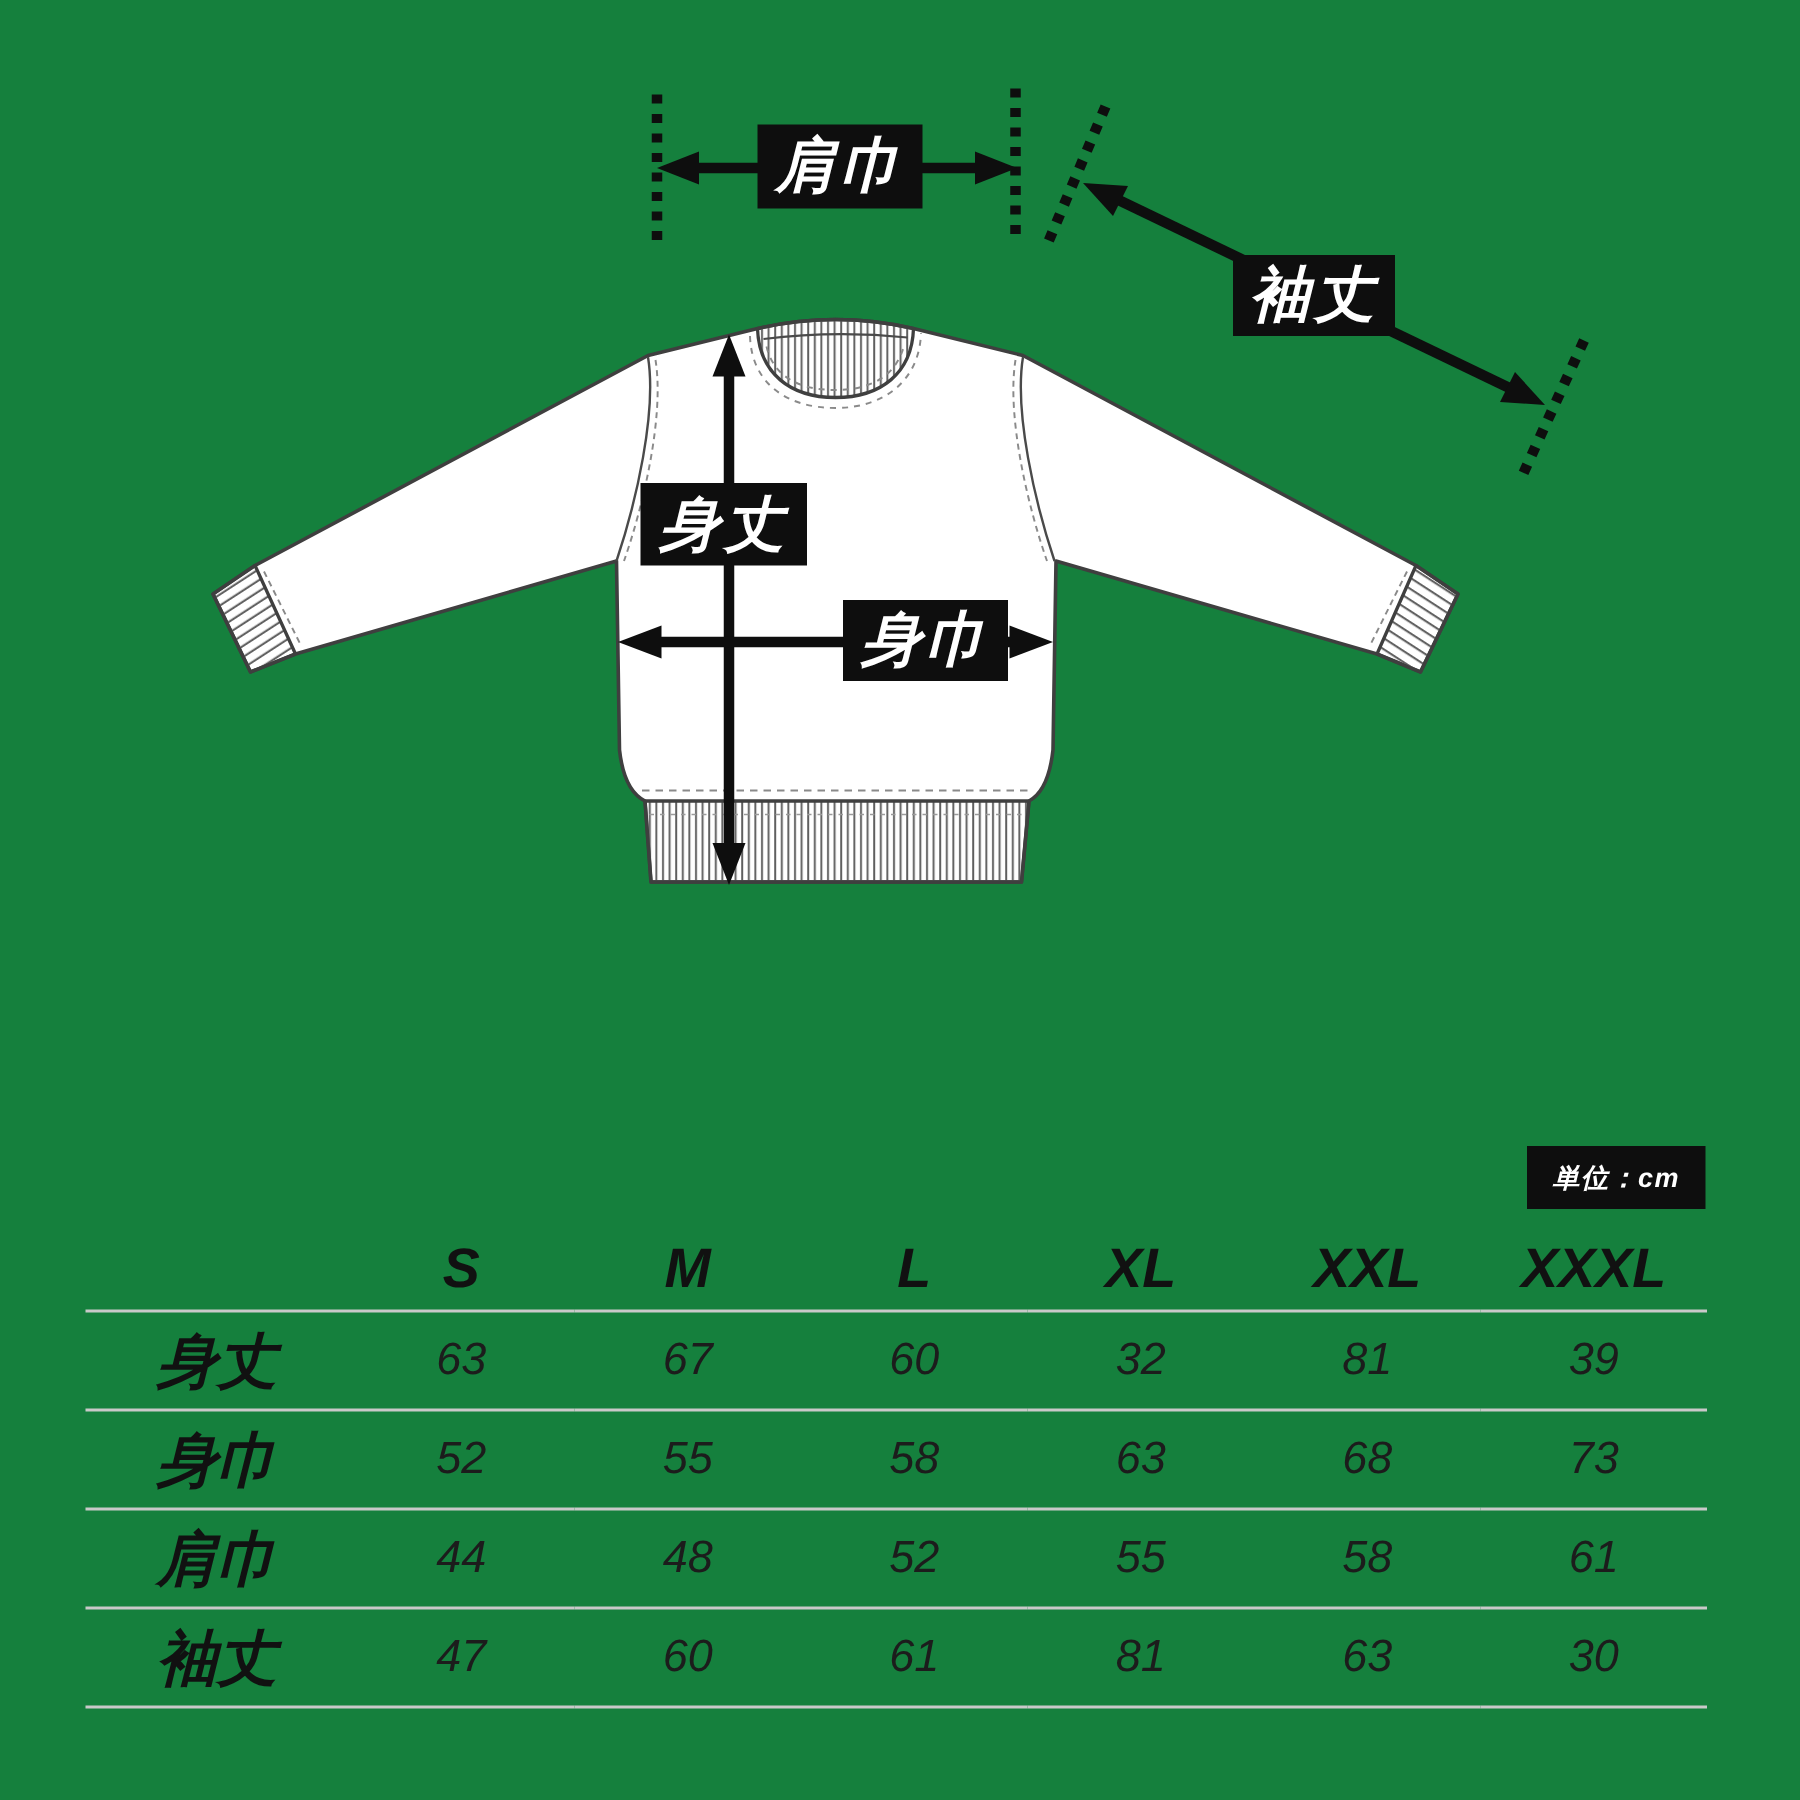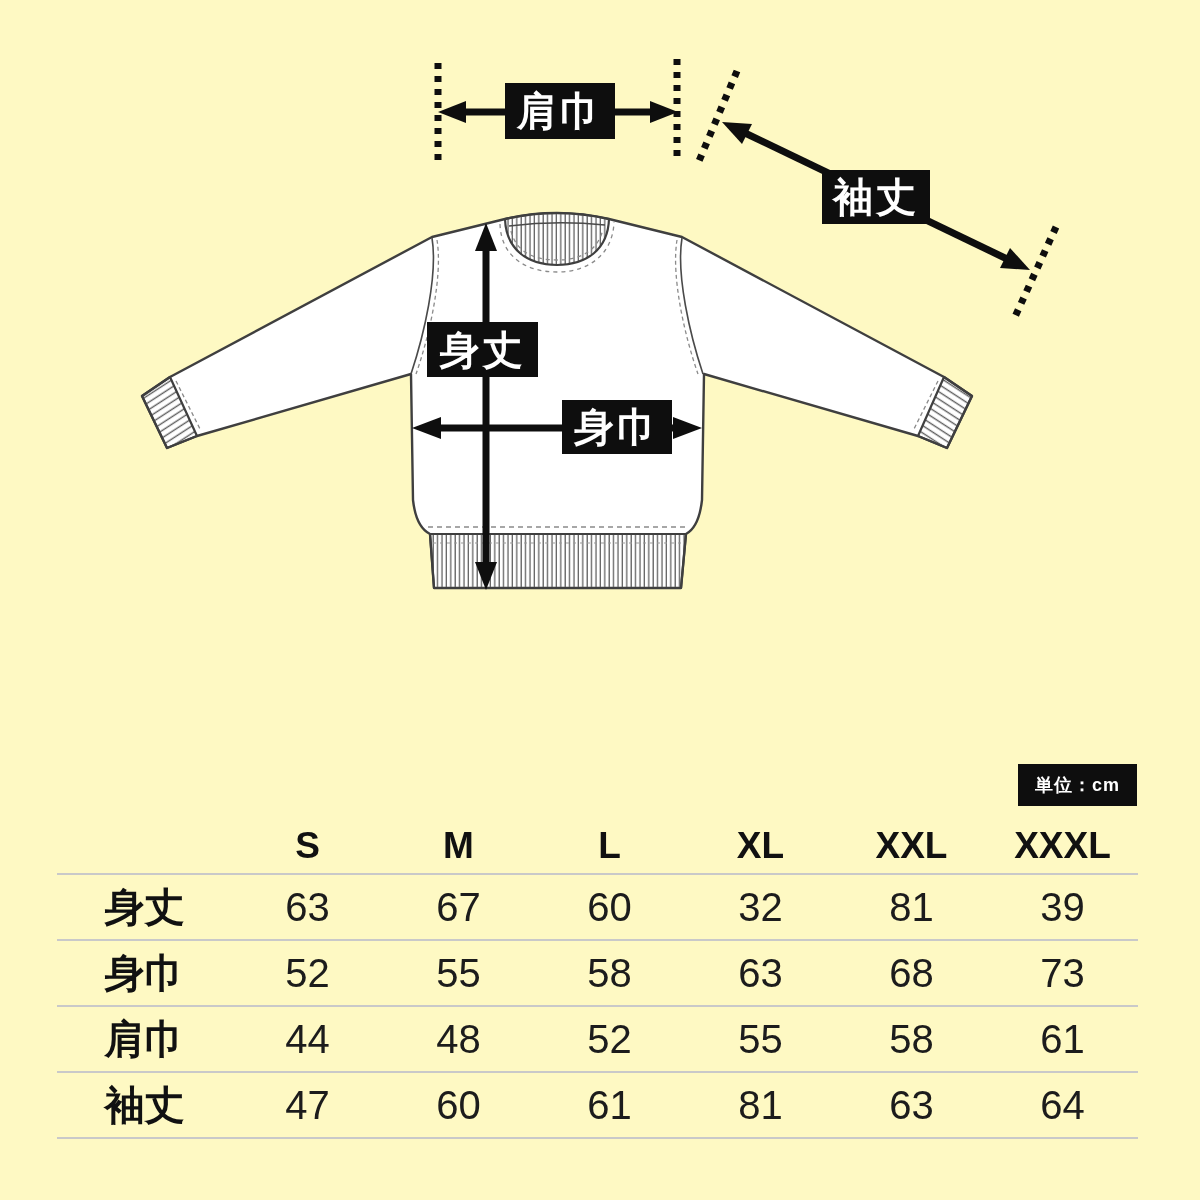--- a/index.html
+++ b/index.html
@@ -1,19 +1,20 @@
 <!DOCTYPE html>
 <html><head>
 <meta charset="utf-8">
 <style>
   html,body { margin:0; padding:0; background:#fff; }
   .stage {
-    position:relative; width:1200px; height:1200px; background:#fef9c3;
+    position:relative; width:1200px; height:1200px; background:#15803d;
     font-family:"Liberation Sans","DejaVu Sans",sans-serif; overflow:hidden;
     color:#1a1a1a;
+    font-style:italic;
   }
   svg.diagram { position:absolute; left:0; top:0; display:block; }
 
   .dim-label {
     position:absolute; background:#0e0e0e; color:#ffffff;
     display:flex; align-items:center; justify-content:center;
     font-weight:700; font-size:40px; letter-spacing:3px; line-height:1;
     user-select:none;
   }
   #lbl-katahaba { left:505px; top:83px;  width:110px; height:56px; }
@@ -30,21 +31,21 @@
   table.size-table {
     position:absolute; left:57px; top:818px; width:1081px;
     border-collapse:collapse; table-layout:fixed;
   }
   .size-table th, .size-table td { text-align:center; vertical-align:middle; padding:0; }
   .size-table thead th { height:55px; font-size:37px; font-weight:700; color:#111; }
   .size-table tbody tr { height:66px; }
   .size-table tbody th, .size-table tbody td { border-top:2px solid #c9c9c9; }
   .size-table tbody tr:last-child th, .size-table tbody tr:last-child td { border-bottom:2px solid #c9c9c9; }
   .size-table tbody th { font-size:40px; font-weight:700; color:#111; }
-  .size-table tbody td { font-size:40px; font-weight:400; color:#1c1c1c; }
+  .size-table tbody td { font-size:30px; font-weight:400; color:#1c1c1c; }
 </style>
 </head>
 <body>
 
 <div class="stage">
 
   <svg class="diagram" width="1200" height="790" viewBox="0 0 1200 790">
     <defs>
       <pattern id="ribV" width="4.4" height="10" patternUnits="userSpaceOnUse">
         <line x1="2" y1="0" x2="2" y2="10" stroke="#5f5f5f" stroke-width="1.3"></line>
@@ -173,18 +174,18 @@
         <td>58</td>
         <td>61</td>
       </tr>
       <tr>
         <th>袖丈</th>
         <td>47</td>
         <td>60</td>
         <td>61</td>
         <td>81</td>
         <td>63</td>
-        <td>64</td>
+        <td>30</td>
       </tr>
     </tbody>
   </table>
 
 </div>
 
 </body></html>

